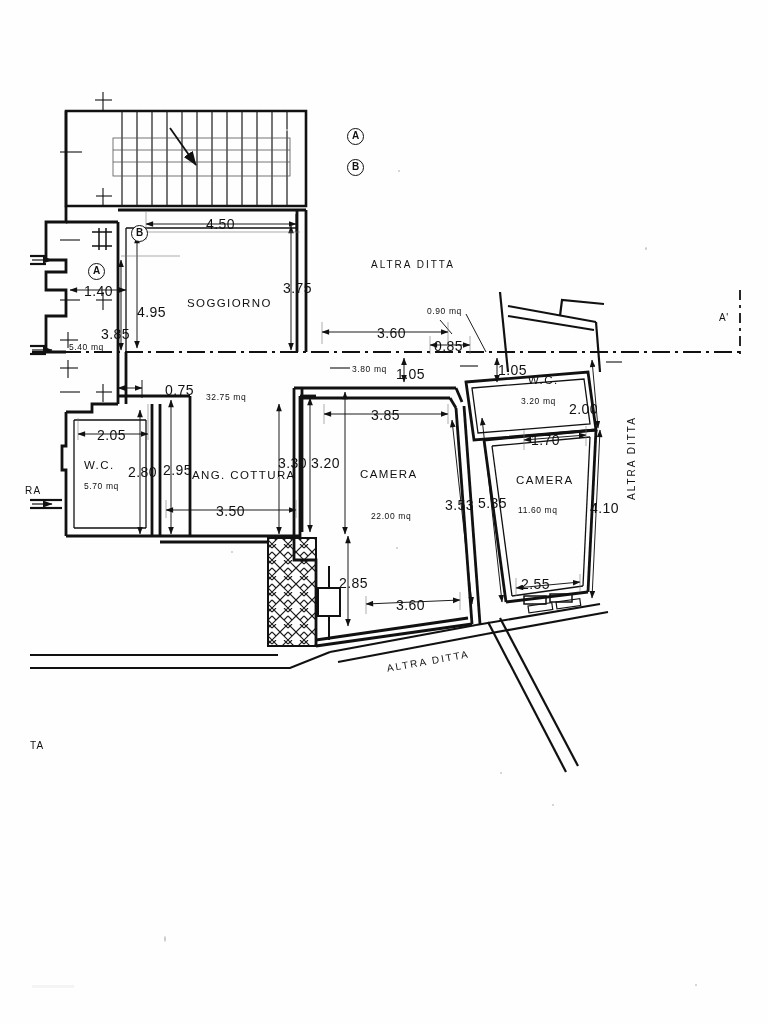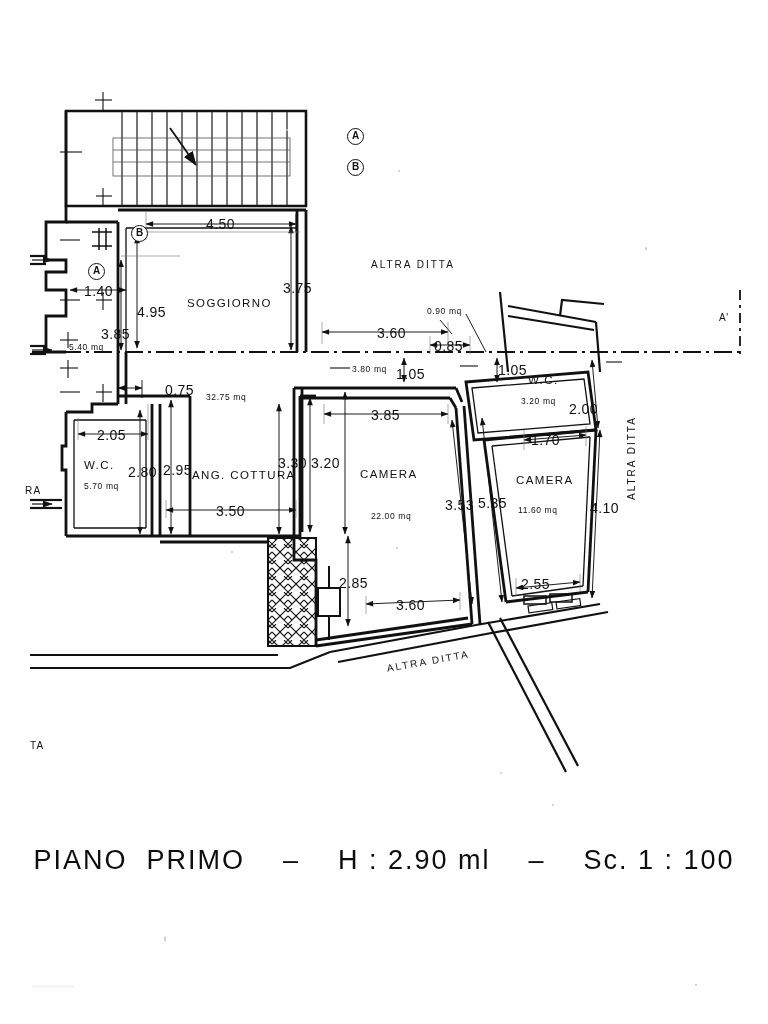--- a/index.html
+++ b/index.html
@@ -425,15 +425,14 @@
   <div class="speck" style="left:645px;top:247px;width:2px;height:3px;"></div>
   <div class="speck" style="left:231px;top:551px;width:2px;height:2px;"></div>
   <div class="speck" style="left:277px;top:477px;width:2px;height:2px;"></div>
   <div class="speck" style="left:396px;top:547px;width:2px;height:2px;"></div>
   <div class="speck" style="left:500px;top:772px;width:2px;height:2px;"></div>
   <div class="speck" style="left:552px;top:804px;width:2px;height:2px;"></div>
   <div class="speck" style="left:164px;top:936px;width:2px;height:6px;"></div>
   <div class="speck" style="left:695px;top:984px;width:2px;height:2px;"></div>
   <div class="smudge" style="left:32px;top:985px;width:42px;height:3px;opacity:.5;"></div>
 
-  <div class="cap">PIANO  PRIMO    –    H : 2.90 ml    –    Sc. 1 : 100</div>
 
 </div>
 
 </body></html>

